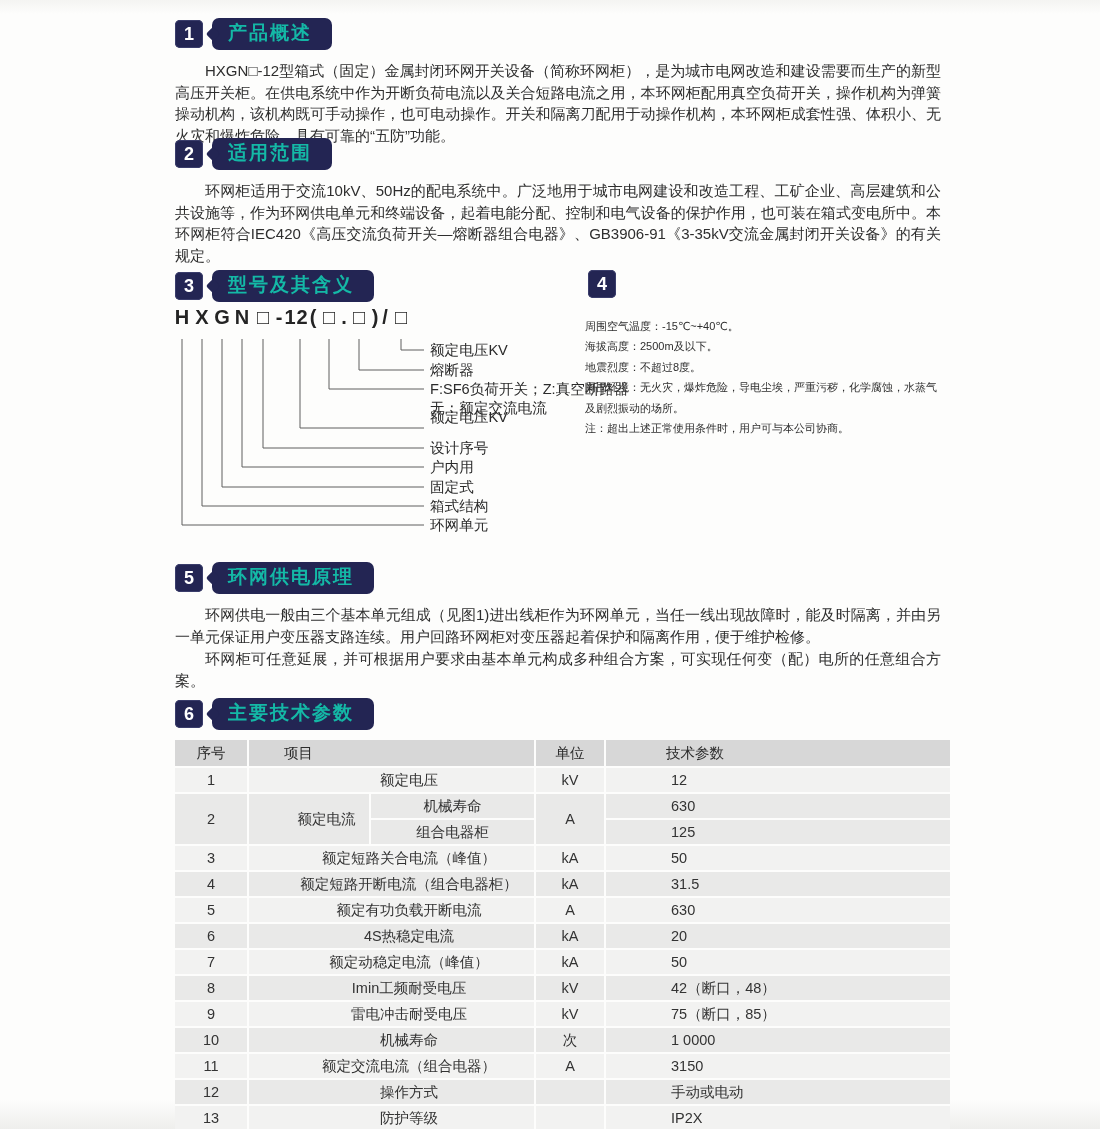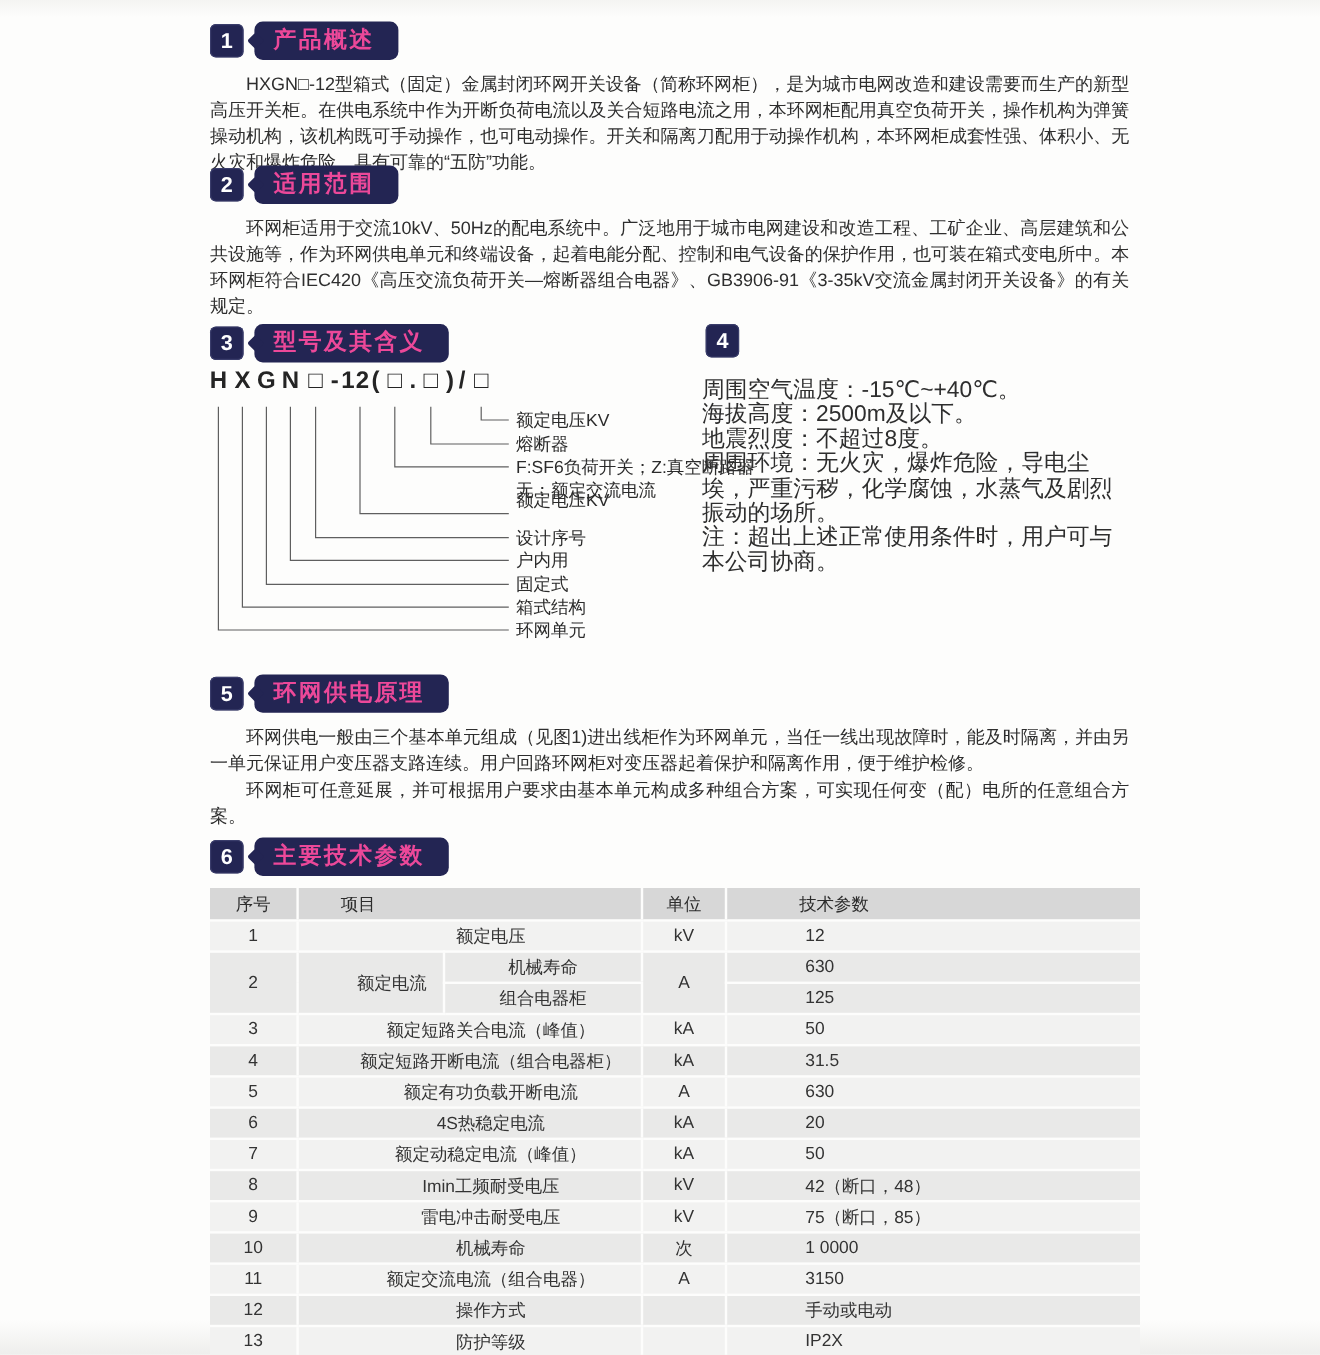--- a/index.html
+++ b/index.html
@@ -16,34 +16,34 @@
   
   .sec-header{position:absolute;display:flex;align-items:center;gap:9px;}
   .sec-num{
     width:28px;height:28px;border-radius:5px;background:#232553;
     color:#fff;font-weight:bold;font-size:18px;
     display:flex;align-items:center;justify-content:center;
     box-shadow:0 0 0 1px #3a3d6b inset;
   }
   .sec-title{
     position:relative;height:30px;border-radius:7px;background:#232553;
-    color:#ec4899;font-weight:bold;font-size:19px;letter-spacing:2px;
+    color:#14b8a6;font-weight:bold;font-size:19px;letter-spacing:2px;
     display:flex;align-items:center;padding:0 20px 2px 16px;
   }
   .sec-title::before{
     content:"";position:absolute;left:-4px;top:50%;
     width:10px;height:10px;background:#232553;border-radius:2px;
     transform:translateY(-50%) rotate(45deg);
   }
   
   .para{
     position:absolute;font-size:15px;line-height:21.5px;color:#2e2e2e;
     text-align:justify;text-indent:2em;
   }
-  .env-lines{position:absolute;font-size:19px;line-height:20.4px;color:#2e2e2e;}
+  .env-lines{position:absolute;font-size:11px;line-height:20.4px;color:#2e2e2e;}
   .env-lines div{margin:0;}
   
   .model-diagram{position:absolute;left:172px;top:306px;width:600px;height:238px;}
   .model-string{
     position:absolute;left:0;top:0;height:26px;
     font-size:20px;font-weight:600;color:#242424;white-space:nowrap;
   }
   .model-lines{position:absolute;left:0;top:0;}
   .model-label{
     position:absolute;left:258px;height:18px;font-size:14.6px;color:#2b2b2b;white-space:nowrap;

